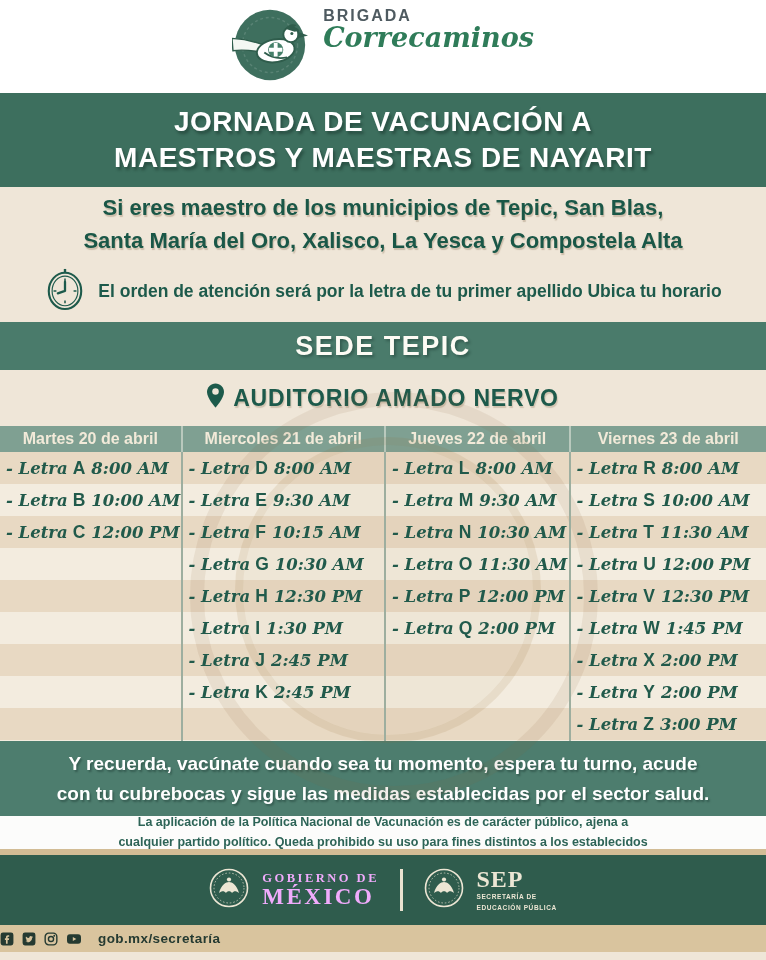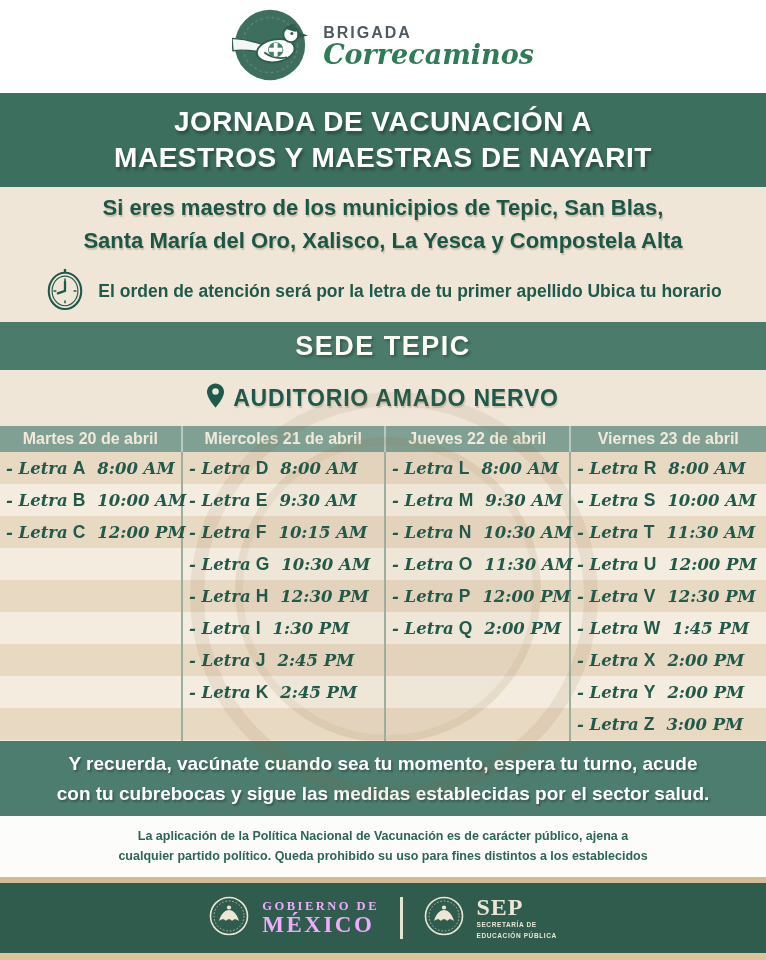--- a/index.html
+++ b/index.html
@@ -1,20 +1,20 @@
 <!DOCTYPE html>
 <html><head>
 <meta charset="utf-8">
 <style>
   html,body{margin:0;padding:0;background:#8a8a8a;}
   .poster{position:relative;width:766px;height:960px;margin:0 auto;background:#efe6d8;
     font-family:"Liberation Sans",sans-serif;overflow:hidden;}
   
   .logo-bar{height:93px;background:#ffffff;display:flex;align-items:center;justify-content:center;}
-  .logo{display:flex;align-items:center;gap:15px;}
+  .logo{display:flex;gap:15px;}
   .brand-top{font-size:16px;font-weight:700;letter-spacing:2px;color:#4e5a60;}
   .brand-bottom{font-family:"DejaVu Serif",serif;font-style:italic;font-weight:700;
     font-size:27px;color:#2f7c59;margin-top:-3px;}
   
   .title-band{height:94px;background:#3d6f5e;color:#fff;display:flex;flex-direction:column;
     align-items:center;justify-content:center;text-align:center;}
   .title-band div{font-size:28px;font-weight:800;letter-spacing:.5px;line-height:1.3;
     text-shadow:2px 2.5px 3px rgba(10,30,25,.4);}
   
   .audience{height:73px;display:flex;flex-direction:column;align-items:center;justify-content:center;
@@ -37,31 +37,31 @@
     color:#f2ead9;font-size:16px;font-weight:700;}
   .thead .hc:not(:last-child){border-right:2px solid #b9c9bd;}
   .tbody{position:relative;display:flex;height:289px;
     background:repeating-linear-gradient(to bottom,#e8d9c3 0 32px,#f3ecdf 32px 64px);}
   .col{box-sizing:border-box;padding-left:6px;position:relative;z-index:2;}
   .col:not(:last-child){border-right:2px solid #9dae9f;}
   .w1{width:183px}.w2{width:204px}.w3{width:185px}.w4{width:196px}
   .entry{height:32px;display:flex;align-items:center;white-space:nowrap;color:#215a4b;}
   .pfx,.tim{font-family:"DejaVu Serif",serif;font-style:italic;font-weight:700;font-size:16.5px;}
   .ltr{font-family:"Liberation Sans",sans-serif;font-weight:800;font-size:17.5px;margin:0 0 0 5px;}
-  .tim{margin-left:12px;}
+  .tim{margin-left:6px;}
   .wm{position:absolute;z-index:1;border-radius:50%;pointer-events:none;}
   .wm1{left:190px;top:-60px;width:380px;height:380px;border:14px solid rgba(140,100,55,.10);}
   .wm2{left:235px;top:-15px;width:290px;height:290px;border:8px solid rgba(140,100,55,.08);
     background:rgba(150,110,60,.05);}
   
   .reminder-band{height:75px;background:#4d7d6e;display:flex;flex-direction:column;align-items:center;
     justify-content:center;text-align:center;color:#ffffff;}
   .reminder-band div{font-size:19px;font-weight:700;line-height:1.55;text-shadow:1.5px 2px 2px rgba(10,30,25,.35);}
   
-  .disclaimer{height:61px;background:#fcfcfb;display:flex;flex-direction:column;align-items:center;
+  .disclaimer{height:33px;background:#fcfcfb;display:flex;flex-direction:column;align-items:center;
     justify-content:center;text-align:center;color:#2d6457;}
   .disclaimer div{font-size:12.5px;font-weight:700;line-height:1.55;}
   .tan-line{height:6px;background:#d2bc95;}
   
   .gov-footer{height:70px;background:#2f5c4d;display:flex;align-items:center;justify-content:center;gap:13px;}
   .gob-text{display:flex;flex-direction:column;color:#f0abfc;font-family:"Liberation Serif",serif;}
   .gob-l1{font-size:12.5px;font-weight:700;letter-spacing:2.5px;}
   .gob-l2{font-size:23px;font-weight:700;letter-spacing:2.5px;margin-top:-2px;}
   .foot-div{width:2.5px;height:42px;background:#e9e2d0;margin:0 8px;}
   .sep-text{display:flex;flex-direction:column;color:#ece6d4;}

